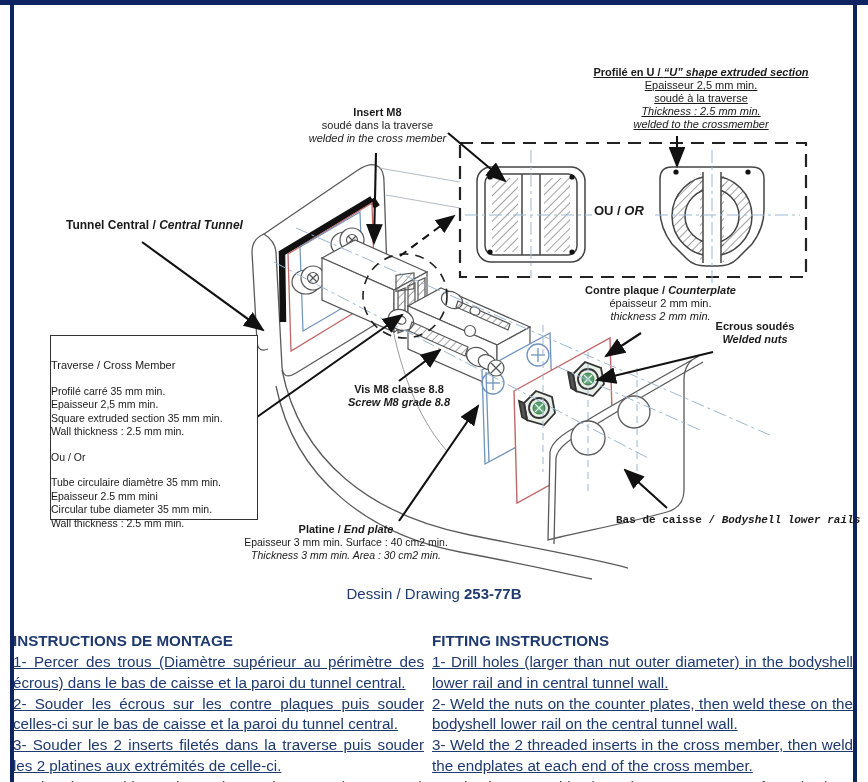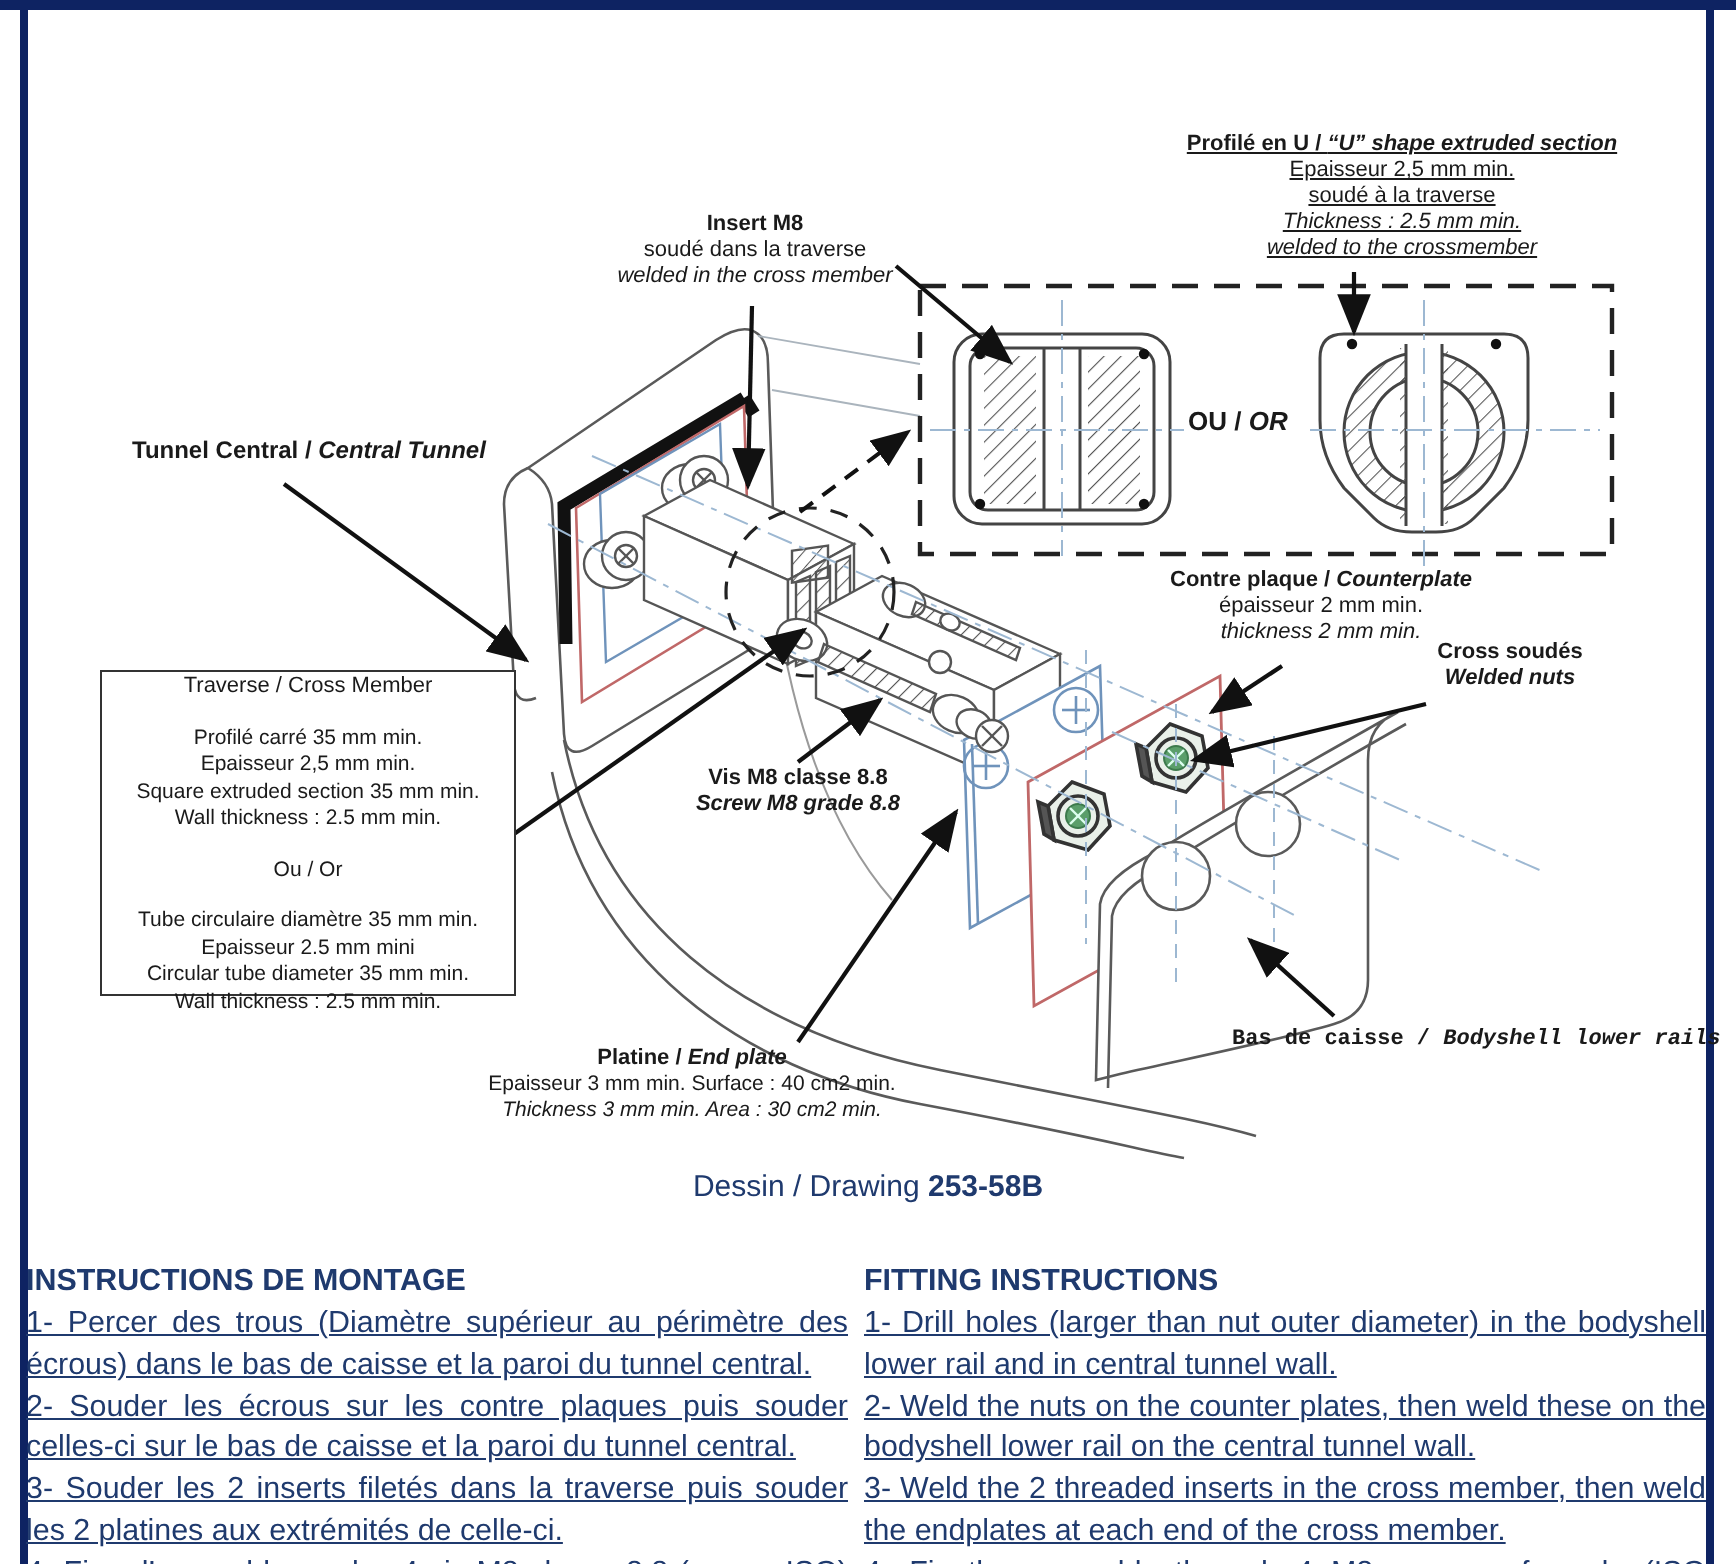--- a/index.html
+++ b/index.html
@@ -21,21 +21,21 @@
   .lbl .bi{font-weight:bold;font-style:italic;}
   .lbl .i{font-style:italic;}
   .lbl div{margin:0;}
 
   .tunnel-lbl{font-size:12px;}
   .ouor-lbl{font-size:13px;font-weight:bold;}
 
   .spec-box{
     position:absolute;left:50px;top:335px;width:206px;height:160px;
     border:1.3px solid #333;background:#fff;
-    font-size:10.5px;line-height:13.5px;text-align:center;padding-top:1px;
+    font-size:10.5px;line-height:13.5px;text-align:left;padding-top:23px;
   }
   .spec-box .title{font-size:11px;margin-bottom:12px;}
   .spec-box .gap{height:12px;}
 
   .caption{
     position:absolute;left:0;top:585px;width:868px;text-align:center;
     font-size:15px;color:#1f3a6e;
   }
   .caption .b{font-weight:bold;}
 
@@ -269,41 +269,41 @@
   <span>OU / </span><span class="i">OR</span>
 </div>
 
 <div class="lbl" style="left:553px;top:284px;width:215px;">
   <div><span class="b">Contre plaque / </span><span class="bi">Counterplate</span></div>
   <div>épaisseur 2 mm min.</div>
   <div class="i">thickness 2 mm min.</div>
 </div>
 
 <div class="lbl" style="left:688px;top:320px;width:134px;">
-  <div class="b">Cross soudés</div>
+  <div class="b">Ecrous soudés</div>
   <div class="bi">Welded nuts</div>
 </div>
 
 <div class="lbl" style="left:323px;top:383px;width:152px;">
   <div class="b">Vis M8 classe 8.8</div>
   <div class="bi">Screw M8 grade 8.8</div>
 </div>
 
 <div class="lbl" style="left:230px;top:523px;width:232px;font-size:10.5px;">
   <div style="font-size:11px;"><span class="b">Platine / </span><span class="bi">End plate</span></div>
   <div>Epaisseur 3 mm min. Surface : 40 cm2 min.</div>
   <div class="i">Thickness 3 mm min. Area : 30 cm2 min.</div>
 </div>
 
 <div class="lbl" style="left:616px;top:514px;font-family:Liberation Mono, monospace;">
   <span class="b">Bas de caisse / </span><span class="bi">Bodyshell lower rails</span>
 </div>
 
 <div class="caption">
-  <span>Dessin / Drawing </span><span class="b">253-58B</span>
+  <span>Dessin / Drawing </span><span class="b">253-77B</span>
 </div>
 
 <div class="instructions col-fr" style="position:absolute;">
   <h3>INSTRUCTIONS DE MONTAGE</h3>
   <p>1- Percer des trous (Diamètre supérieur au périmètre des écrous) dans le bas de caisse et la paroi du tunnel central.</p>
   <p>2- Souder les écrous sur les contre plaques puis souder celles-ci sur le bas de caisse et la paroi du tunnel central.</p>
   <p>3- Souder les 2 inserts filetés dans la traverse puis souder les 2 platines aux extrémités de celle-ci.</p>
   <p>4- Fixer l’ensemble par les 4 vis M8 classe 8.8 (norme ISO) qui se</p>
 </div>
 

